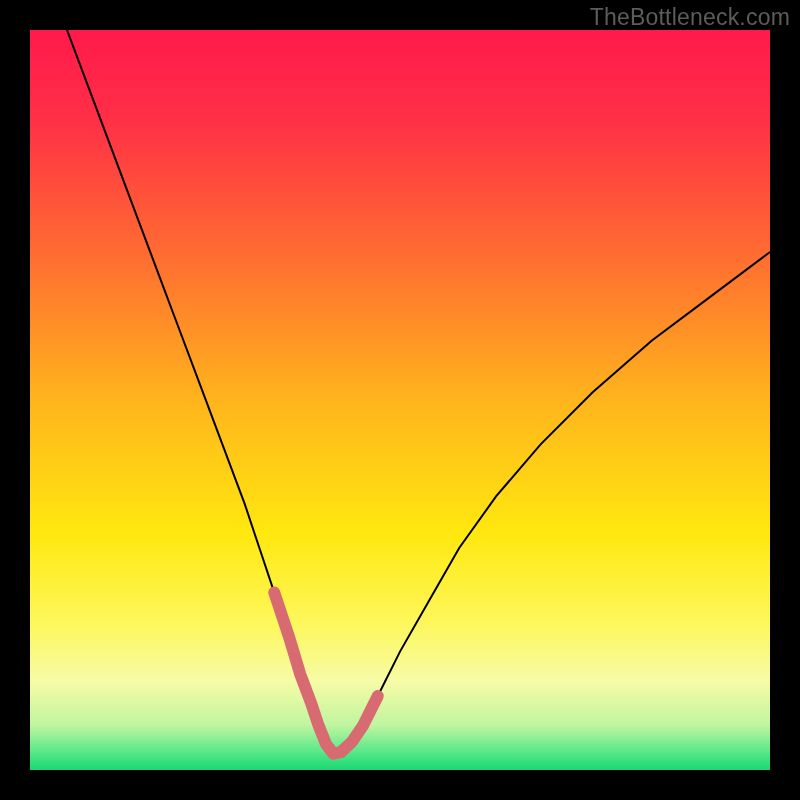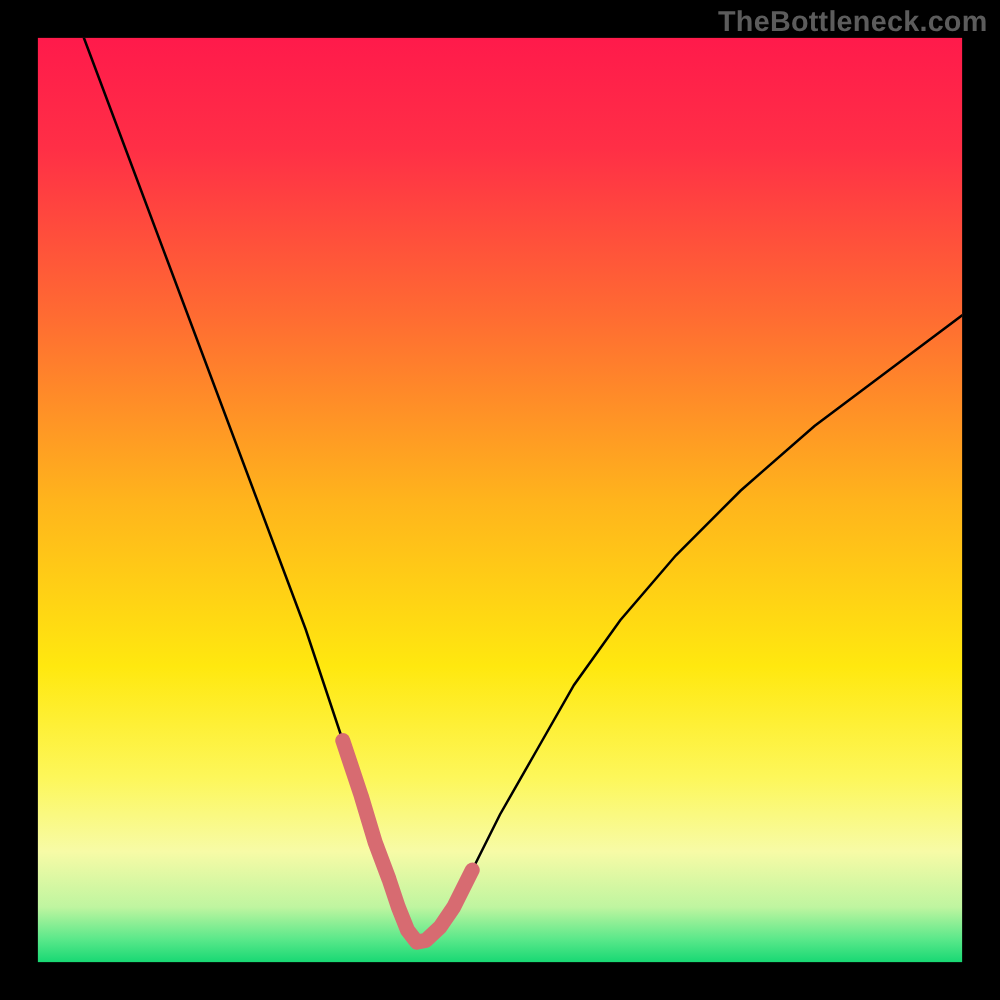--- a/index.html
+++ b/index.html
@@ -27,21 +27,21 @@
     height: 740px;
     overflow: hidden;
   }
   .watermark {
     position: absolute;
     top: 4px;
     right: 10px;
     color: #5c5c5c;
     font-size: 23px;
     letter-spacing: 0.2px;
-    font-weight: 700;
+    font-weight: 400;
   }
   svg {
     display: block;
   }
 </style>
 </head>
 <body>
 
 <div class="frame">
 

